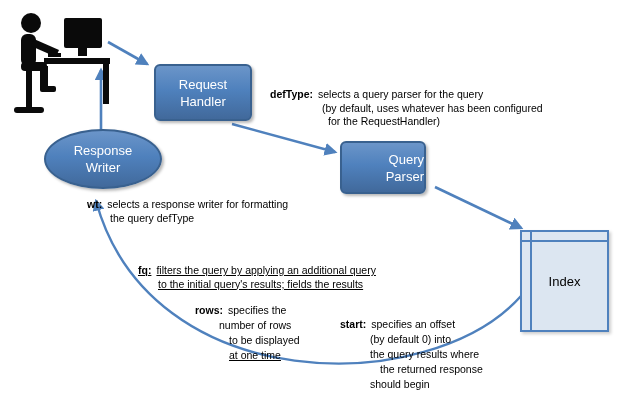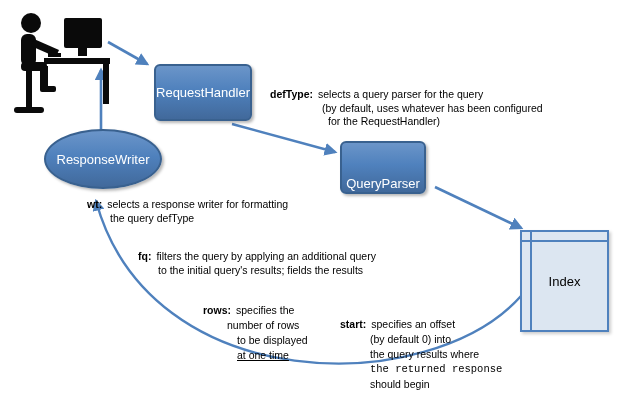--- a/index.html
+++ b/index.html
@@ -3,21 +3,21 @@
 <meta charset="utf-8">
 <style>
   * { box-sizing: border-box; }
   html,body { margin:0; padding:0; background:#fff; }
   body { font-family:"Liberation Sans", sans-serif; }
   .canvas { position:relative; width:624px; height:401px; background:#ffffff; overflow:hidden; }
   .layer { position:absolute; left:0; top:0; width:624px; height:401px; pointer-events:none; }
   .arrows { z-index:1; }
   .node {
     position:absolute; z-index:2;
-    display:flex; flex-direction:row; align-items:center; justify-content:center;
+    display:flex; flex-direction:column; align-items:center; justify-content:center;
     color:#ffffff; font-size:13px; line-height:17px; text-align:center;
     background:linear-gradient(180deg,#6b95c9 0%, #4f81bd 45%, #41699b 100%);
     border:2px solid #39618f;
     box-shadow:2px 2px 3px rgba(0,0,0,0.28);
   }
   .rect { border-radius:6px; }
   .ellipse { border-radius:50%; }
   .index-box {
     position:absolute; z-index:2;
     background:#dce6f1; border:2px solid #4f81bd;
@@ -99,33 +99,33 @@
     <div style="margin-left:52px;">(by default, uses whatever has been configured</div>
     <div style="margin-left:58px;">for the RequestHandler)</div>
   </div>
 
 
   <div class="ann" style="left:87px; top:198px;">
     <div><b>wt:</b><span>selects a response writer for formatting</span></div>
     <div style="margin-left:23px;">the query defType</div>
   </div>
 
-  <div class="ann" style="left:138px; top:250px;">
+  <div class="ann" style="left:138px; top:264px;text-decoration:underline;">
     <div><b>fq:</b><span>filters the query by applying an additional query</span></div>
     <div style="margin-left:20px;">to the initial query's results; fields  the results</div>
   </div>
 
-  <div class="ann sp" style="left:203px; top:303px;">
+  <div class="ann sp" style="left:195px; top:303px;">
     <div><b>rows:</b><span>specifies the</span></div>
     <div style="margin-left:24px;">number of rows</div>
     <div style="margin-left:34px;">to be displayed</div>
     <div style="margin-left:34px;text-decoration:underline;">at one time</div>
   </div>
 
   <div class="ann sp" style="left:340px; top:317px;">
     <div><b>start:</b><span>specifies an offset</span></div>
     <div style="margin-left:30px;">(by default 0) into</div>
     <div style="margin-left:30px;">the query results where</div>
-    <div style="margin-left:30px;font-family:Liberation Mono, monospace;">the returned response</div>
+    <div style="margin-left:40px;">the returned response</div>
     <div style="margin-left:30px;">should begin</div>
   </div>
 
 </div>
 
 </body></html>

